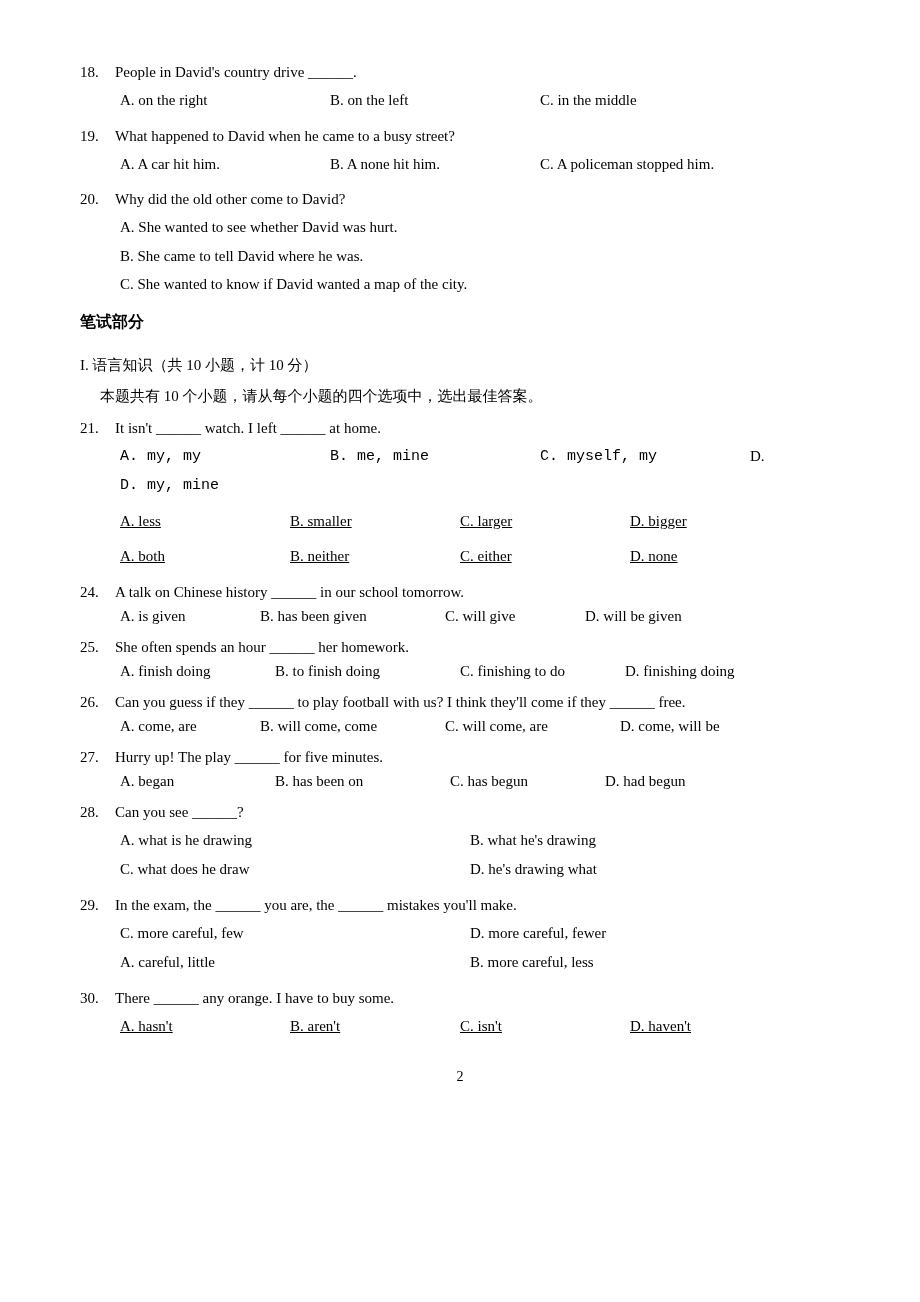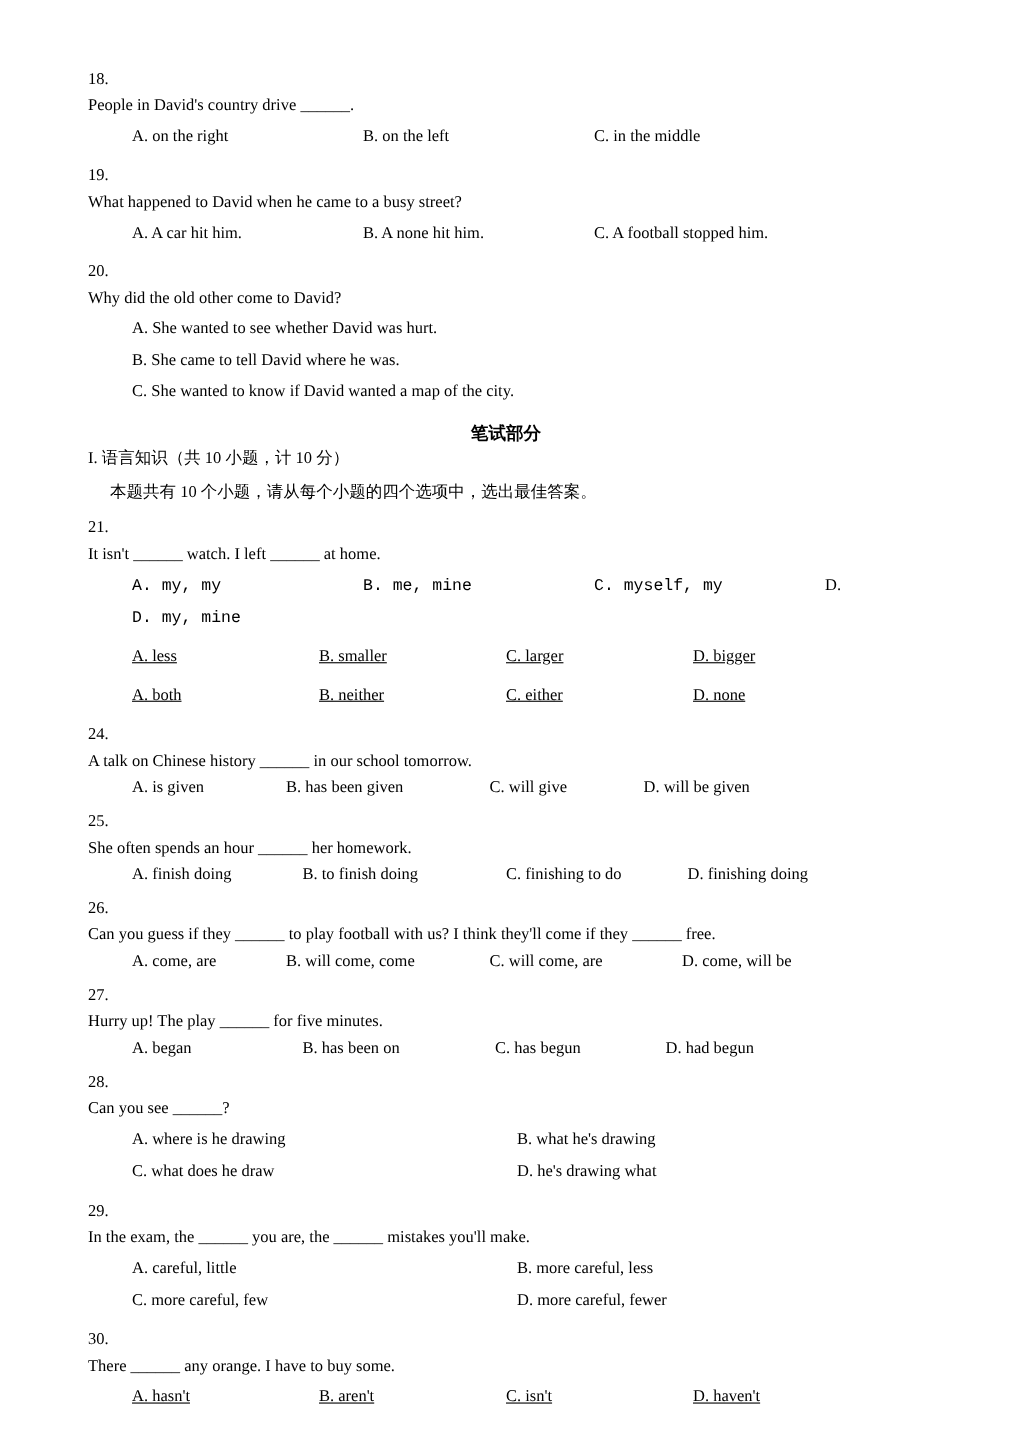--- a/index.html
+++ b/index.html
@@ -17,21 +17,20 @@
       min-height: 1302px;
     }
     .question-block {
       margin-bottom: 10px;
     }
     .question-line {
       display: flex;
       flex-wrap: wrap;
       margin-bottom: 4px;
       line-height: 1.6;
-      flex-direction: column;
     }
     .question-number {
       min-width: 35px;
       font-weight: normal;
     }
     .question-text {
       flex: 1;
       line-height: 1.6;
     }
     .options-line {
@@ -40,24 +39,23 @@
       margin-left: 40px;
       margin-bottom: 4px;
       line-height: 1.7;
     }
     .option {
       min-width: 200px;
       margin-right: 10px;
       line-height: 1.7;
     }
     .section-title {
-      text-align: center;
       font-size: 16px;
       font-weight: bold;
-      margin: 14px 0 0 0;
+      margin: 14px 0 20px 0;
     }
     .section-intro {
       margin-bottom: 6px;
       line-height: 1.7;
     }
     .indent {
       margin-left: 20px;
     }
     .page-number {
       text-align: center;
@@ -108,21 +106,21 @@
 </div>
 
 <div class="question-block">
   <div class="question-line">
     <span class="question-number">19.</span>
     <span class="question-text">What happened to David when he came to a busy street?</span>
   </div>
   <div class="options-line">
     <span class="option">A. A car hit him.</span>
     <span class="option">B. A none hit him.</span>
-    <span class="option">C. A football stopped him.</span>
+    <span class="option">C. A policeman stopped him.</span>
   </div>
 </div>
 
 <div class="question-block">
   <div class="question-line">
     <span class="question-number">20.</span>
     <span class="question-text">Why did the old other come to David?</span>
   </div>
   <div class="option-b-indent">A. She wanted to see whether David was hurt.</div>
   <div class="option-b-indent">B. She came to tell David where he was.</div>
@@ -219,41 +217,41 @@
     <span>D. had begun</span>
   </div>
 </div>
 
 <div class="question-block">
   <div class="question-line">
     <span class="question-number">28.</span>
     <span class="question-text">Can you see ______?</span>
   </div>
   <div class="options-2col">
-    <span class="option">A. where is he drawing</span>
+    <span class="option">A. what is he drawing</span>
     <span class="option">B. what he's drawing</span>
   </div>
   <div class="options-2col">
     <span class="option">C. what does he draw</span>
     <span class="option">D. he's drawing what</span>
   </div>
 </div>
 
 <div class="question-block">
   <div class="question-line">
     <span class="question-number">29.</span>
     <span class="question-text">In the exam, the ______ you are, the ______ mistakes you'll make.</span>
   </div>
   <div class="options-2col">
+    <span class="option">C. more careful, few</span>
+    <span class="option">D. more careful, fewer</span>
+  </div>
+  <div class="options-2col">
     <span class="option">A. careful, little</span>
     <span class="option">B. more careful, less</span>
-  </div>
-  <div class="options-2col">
-    <span class="option">C. more careful, few</span>
-    <span class="option">D. more careful, fewer</span>
   </div>
 </div>
 
 <div class="question-block">
   <div class="question-line">
     <span class="question-number">30.</span>
     <span class="question-text">There ______ any orange. I have to buy some.</span>
   </div>
   <div class="options-4col">
     <span class="option">A. hasn't</span>

